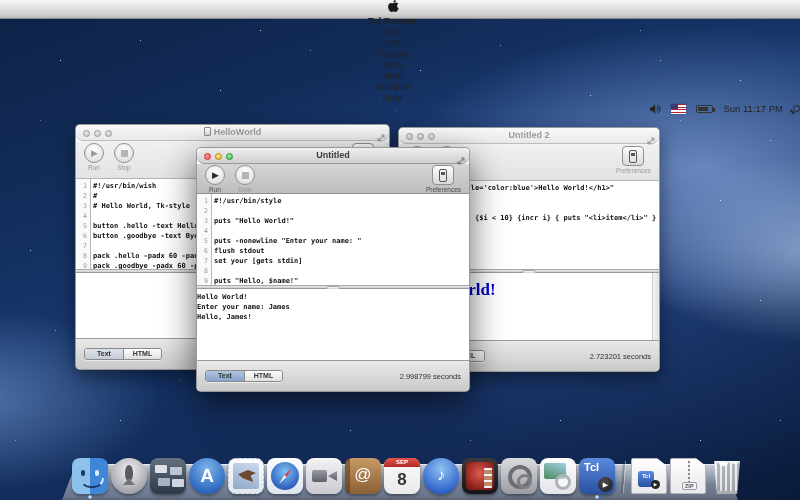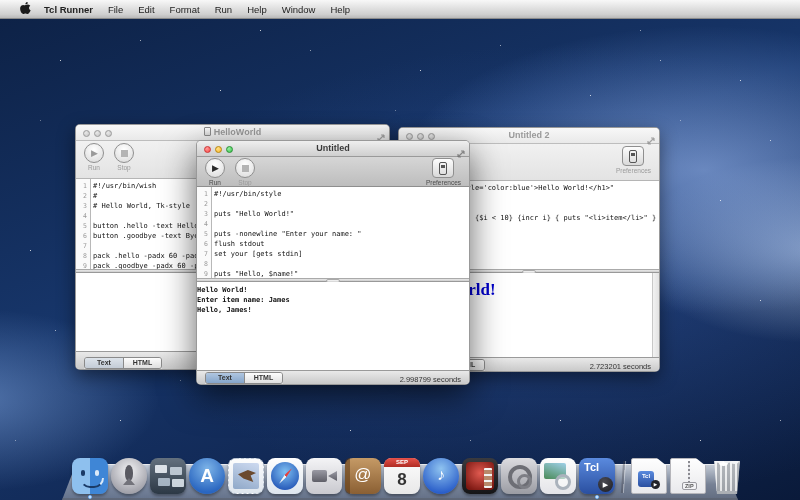--- a/index.html
+++ b/index.html
@@ -19,39 +19,39 @@
       740px 80px #fff, 770px 140px rgba(255,255,255,.9), 720px 200px #fff, 680px 120px rgba(255,255,255,.6),
       80px 150px rgba(255,255,255,.7), 30px 250px #fff, 55px 330px rgba(255,255,255,.8), 120px 420px #fff,
       180px 380px rgba(255,255,255,.6), 350px 430px #fff, 470px 440px rgba(255,255,255,.7), 560px 420px #fff,
       620px 300px rgba(255,255,255,.8), 760px 300px #fff, 780px 420px rgba(255,255,255,.8), 40px 120px rgba(255,255,255,.5),
       260px 30px #fff, 640px 30px rgba(255,255,255,.7), 700px 440px #fff, 15px 440px rgba(255,255,255,.6),
       395px 110px rgba(255,255,255,.5), 585px 160px rgba(255,255,255,.5); }
 
   
   .menubar { position:absolute; top:0; left:0; width:800px; height:19px; z-index:50;
     background:linear-gradient(180deg,#f8f8f8,#cfcfcf 80%,#b9b9b9); border-bottom:1px solid #8a8a8a;
-    display:flex; align-items:center; padding:0 20px; font-size:9.5px; color:#222; }
+    display:flex; align-items:center; padding:0 0; font-size:9.5px; color:#222;flex-direction:column; }
   .menubar .mitem { margin-right:15px; }
   .menubar .appname { font-weight:bold; }
   .mb-right { margin-left:auto; display:flex; align-items:center; gap:10px; }
   .flag { width:15px; height:10px; background:repeating-linear-gradient(180deg,#b22234 0 1.2px,#fff 1.2px 2.6px); position:relative; box-shadow:0 0 1px rgba(0,0,0,.5);}
   .flag::before { content:""; position:absolute; left:0; top:0; width:7px; height:5px; background:#3c3b6e; }
   .battery { width:17px; height:8px; border:1px solid #333; border-radius:2px; position:relative; }
   .battery::before { content:""; position:absolute; left:1px; top:1px; bottom:1px; width:10px; background:#333; }
   .battery::after { content:""; position:absolute; right:-3px; top:2px; width:2px; height:4px; background:#333; border-radius:0 1px 1px 0; }
   .magnifier { width:7px; height:7px; border:1.5px solid #222; border-radius:50%; position:relative; }
   .magnifier::after { content:""; position:absolute; left:-4px; top:5px; width:5px; height:1.5px; background:#222; transform:rotate(40deg); }
   .clock { font-size:9.5px; }
 
   
   .window { position:absolute; border-radius:5px; overflow:hidden; display:flex; flex-direction:column;
     border:1px solid rgba(0,0,0,.4); background:#fff; }
-  .w-active { box-shadow:0 12px 34px rgba(0,0,0,.6); z-index:30; }
+  .w-active { box-shadow:0 12px 34px rgba(0,0,0,.6); z-index:30;margin-top:7px; }
   .w-inactive { box-shadow:0 6px 18px rgba(0,0,0,.45); z-index:20; }
-  .titlebar { position:relative; height:16px; flex:0 0 16px; border-bottom:1px solid #9a9a9a; }
+  .titlebar { position:relative; height:16px; flex:0 0 16px; border-bottom:1px solid #9a9a9a;border-radius:7px; }
   .w-active .titlebar { background:linear-gradient(180deg,#efefef,#cfcfcf); }
   .w-inactive .titlebar { background:linear-gradient(180deg,#f8f8f8,#e9e9e9); border-bottom-color:#bdbdbd; }
   .lights { position:absolute; left:7px; top:4.5px; display:flex; gap:4px; }
   .light { width:7px; height:7px; border-radius:50%; }
   .l-close { background:radial-gradient(circle at 35% 30%,#ff9a98,#fb4a47); border:.5px solid #c33; }
   .l-min   { background:radial-gradient(circle at 35% 30%,#ffe089,#fcb827); border:.5px solid #b8860b; }
   .l-zoom  { background:radial-gradient(circle at 35% 30%,#9aeea4,#34c84a); border:.5px solid #2a8f35; }
   .l-gray  { background:radial-gradient(circle at 35% 30%,#e8e8e8,#c4c4c4); border:.5px solid #9a9a9a; }
   .wtitle { position:absolute; left:0; right:0; top:2px; text-align:center; font-size:9px; font-weight:bold; }
   .w-active .wtitle { color:#3a3a3a; }
@@ -73,32 +73,32 @@
   .tspacer { flex:1; }
   .prefbox { width:22px; height:20px; border:1px solid #8f8f8f; border-radius:4px;
     background:linear-gradient(180deg,#fdfdfd,#d9d9d9); display:flex; align-items:center; justify-content:center; }
   .prefglyph { width:8px; height:13px; border:1px solid #555; border-radius:2px; position:relative; }
   .prefglyph::after { content:""; position:absolute; left:1px; top:2px; width:4px; height:3px; background:#555; }
 
   .editor { position:relative; background:#fff; overflow:hidden; font-family:"DejaVu Sans Mono", monospace; }
   .gutterbg { position:absolute; left:0; top:0; bottom:0; width:15px; background:#fafafa; border-right:1px solid #b8b8b8; }
   .cl { position:relative; display:flex; height:10px; line-height:10px; }
   .ln { width:13px; text-align:right; padding-right:2px; font-size:6.5px; color:#999; flex:0 0 13px; }
-  .ct { padding-left:4px; font-size:7px; color:#111; white-space:pre; }
+  .ct { padding-left:4px; font-size:7px; color:#111; white-space:pre;font-weight:bold; }
   .editor.pad-top { padding-top:2px; }
 
   .splitter { height:4px; flex:0 0 4px; background:linear-gradient(180deg,#e8e8e8,#cdcdcd); border-top:1px solid #aaa; border-bottom:1px solid #999; position:relative; }
   .grip { position:absolute; left:50%; top:0; transform:translateX(-50%); width:14px; height:4px; background:linear-gradient(#f8f8f8,#d0d0d0); border:1px solid #aaa; border-radius:2px; }
 
   .output { position:relative; background:#fff; flex:1; overflow:hidden; padding:3px 0 0 0; }
   .outline { font-family:"DejaVu Sans Mono", monospace; font-weight:bold; font-size:7px; line-height:10px; color:#111; white-space:pre; }
   .html-out { font-family:"Liberation Serif", serif; font-weight:bold; font-size:17px; color:#0000cc; margin:4px 0 0 2px; }
   .scrolltrack { position:absolute; right:0; top:0; bottom:0; width:7px; background:linear-gradient(90deg,#f2f2f2,#e2e2e2); border-left:1px solid #c8c8c8; }
 
-  .bottombar { display:flex; align-items:flex-end; padding:0 8px; gap:8px;
+  .bottombar { display:flex; align-items:center; padding:15px 8px; gap:8px;
     background:linear-gradient(180deg,#e9e9e9,#c9c9c9); border-top:1px solid #9a9a9a; }
   .bb14 { height:14px; flex:0 0 14px; } .bb18 { height:18px; flex:0 0 18px; }
   .seg { display:flex; border:1px solid #8a8a8a; border-radius:3px; overflow:hidden; box-shadow:0 1px 0 rgba(255,255,255,.6); }
   .segbtn { width:38px; text-align:center; font-size:7px; font-weight:bold; color:#333; line-height:10px;
     background:linear-gradient(180deg,#fdfdfd,#e0e0e0); }
   .segbtn + .segbtn { border-left:1px solid #8a8a8a; }
   .segbtn.sel { background:linear-gradient(180deg,#b0c6e0,#85a5ca); }
   .segbtn.sel-dim { background:linear-gradient(180deg,#dde3ea,#c4ccd6); }
   .secs { margin-left:auto; font-size:7.5px; color:#333; }
 
@@ -192,20 +192,30 @@
       </svg>
   </span>
   <span class="mitem appname">Tcl Runner</span>
   <span class="mitem">File</span>
   <span class="mitem">Edit</span>
   <span class="mitem">Format</span>
   <span class="mitem">Run</span>
   <span class="mitem">Help</span>
   <span class="mitem">Window</span>
   <span class="mitem">Help</span>
+  <span class="mb-right">
+    <svg width="11" height="10" viewBox="0 0 11 10">
+        <path d="M0 3.2h2.2L5.2.3v9.4L2.2 6.8H0z" fill="#222"></path>
+        <path d="M6.6 2.5a3 3 0 010 5M8 1a5 5 0 010 8" stroke="#222" stroke-width="1" fill="none"></path>
+      </svg>
+    <span class="flag"></span>
+    <span class="battery"></span>
+    <span class="clock">Sun 11:17 PM</span>
+    <span class="magnifier"></span>
+  </span>
 </div>
 
 <div class="window w-inactive" id="w-helloworld">
   <div class="titlebar">
     <div class="lights">
       <span class="light l-gray"></span>
       <span class="light l-gray"></span>
       <span class="light l-gray"></span>
     </div>
     <div class="wtitle"><span class="docicon"></span><span>HelloWorld</span></div>
@@ -423,21 +433,21 @@
     <div class="cl">
         <span class="ln">9</span>
         <span class="ct">puts "Hello, $name!"</span>
       </div>
   </div>
   <div class="splitter">
       <div class="grip"></div>
     </div>
   <div class="output">
     <div class="outline">Hello World!</div>
-    <div class="outline">Enter item name: James</div>
+    <div class="outline">Enter your name: James</div>
     <div class="outline">Hello, James!</div>
   </div>
   <div class="bottombar bb14">
     <div class="seg">
       <div class="segbtn sel">Text</div>
       <div class="segbtn">HTML</div>
     </div>
     <div class="secs">2.998799 seconds</div>
   </div>
 </div>

